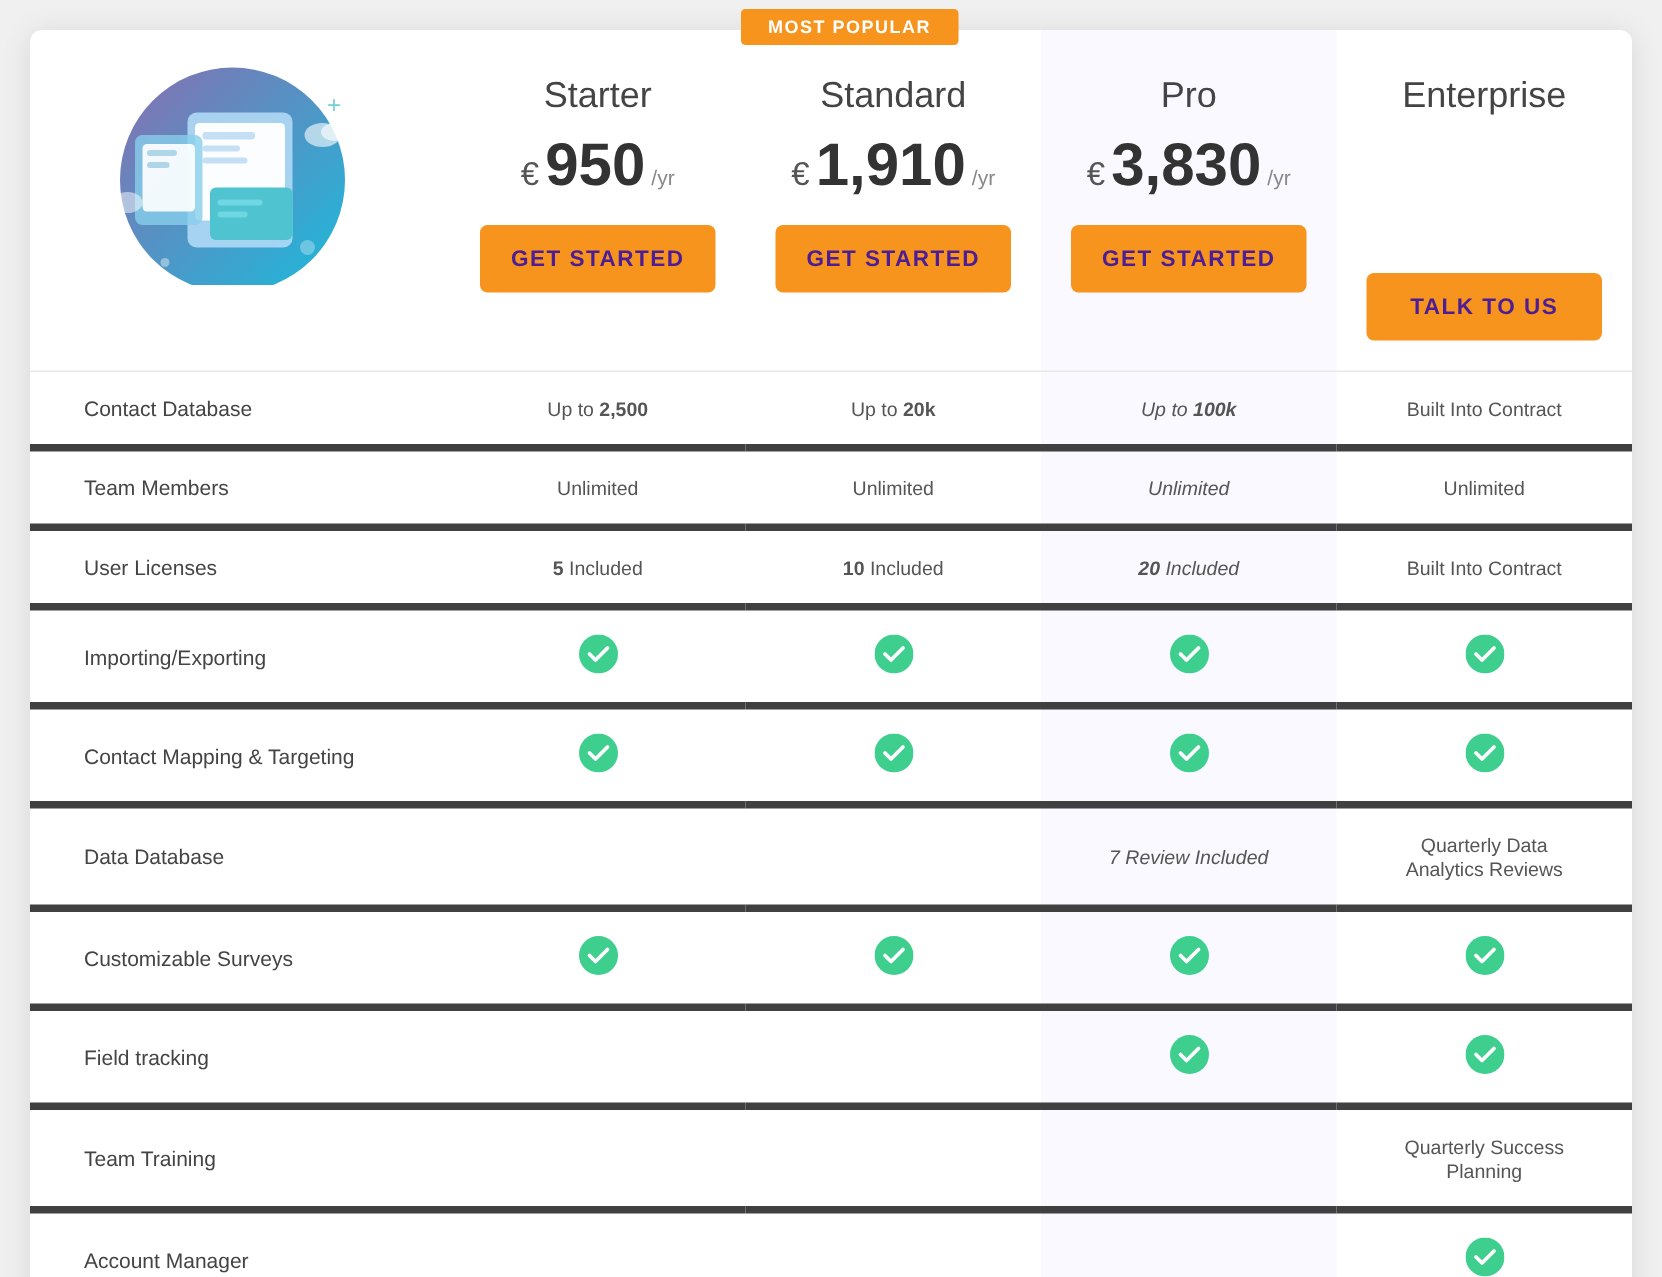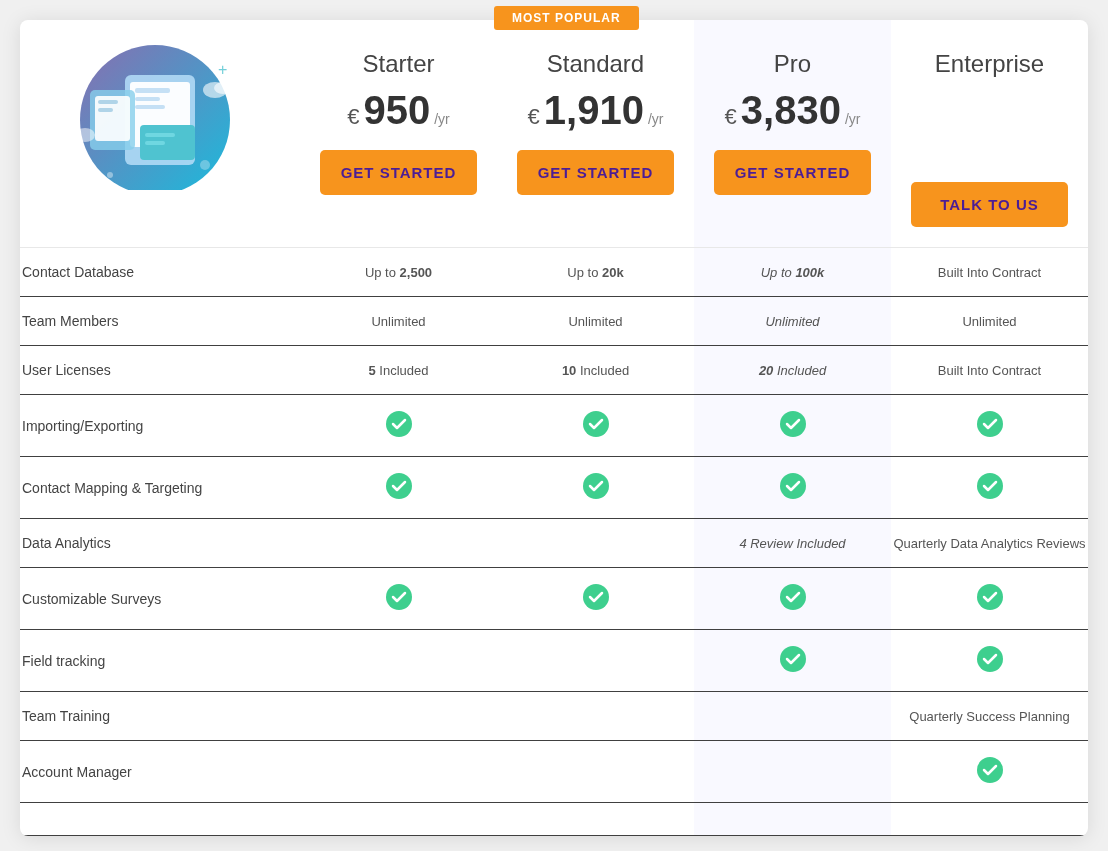--- a/index.html
+++ b/index.html
@@ -92,22 +92,22 @@
       color: #4c1d95;
       font-size: 15px;
       font-weight: 700;
       letter-spacing: 1px;
       border: none;
       border-radius: 5px;
       cursor: pointer;
       text-align: center;
     }
     .data-row td {
-      padding: 16px 2px;
-      border-bottom: 1px solid #404040;
+      padding: 16px 36px;
+      border-bottom: 5px solid #404040;
       font-size: 14px;
       color: #555;
       vertical-align: middle;
     }
     .data-row td.plan-cell {
       text-align: center;
     }
     .data-row td.pro-col {
       background: #f9f9ff;
       font-style: italic;
@@ -291,24 +291,24 @@
         </svg>
       </span></td>
           <td class="plan-cell"><span class="check-icon">
         <svg viewBox="0 0 26 26" fill="none" xmlns="http://www.w3.org/2000/svg">
           <circle cx="13" cy="13" r="13" fill="#3ecf8e"></circle>
           <polyline points="7,13 11,17 19,9" stroke="#fff" stroke-width="2.5" stroke-linecap="round" stroke-linejoin="round"></polyline>
         </svg>
       </span></td>
         </tr>
         <tr class="data-row">
-          <td><span class="feature-name">Data Analytics</span></td>
-          <td class="plan-cell"></td>
-          <td class="plan-cell"></td>
-          <td class="plan-cell pro-col"><span style="font-size:13px;color:#555;">4 Review Included</span></td>
+          <td><span class="feature-name">Data Database</span></td>
+          <td class="plan-cell"></td>
+          <td class="plan-cell"></td>
+          <td class="plan-cell pro-col"><span style="font-size:13px;color:#555;">7 Review Included</span></td>
           <td class="plan-cell"><span style="font-size:13px;color:#555;">Quarterly Data Analytics Reviews</span></td>
         </tr>
         <tr class="data-row">
           <td><span class="feature-name">Customizable Surveys</span></td>
           <td class="plan-cell"><span class="check-icon">
         <svg viewBox="0 0 26 26" fill="none" xmlns="http://www.w3.org/2000/svg">
           <circle cx="13" cy="13" r="13" fill="#3ecf8e"></circle>
           <polyline points="7,13 11,17 19,9" stroke="#fff" stroke-width="2.5" stroke-linecap="round" stroke-linejoin="round"></polyline>
         </svg>
       </span></td>

